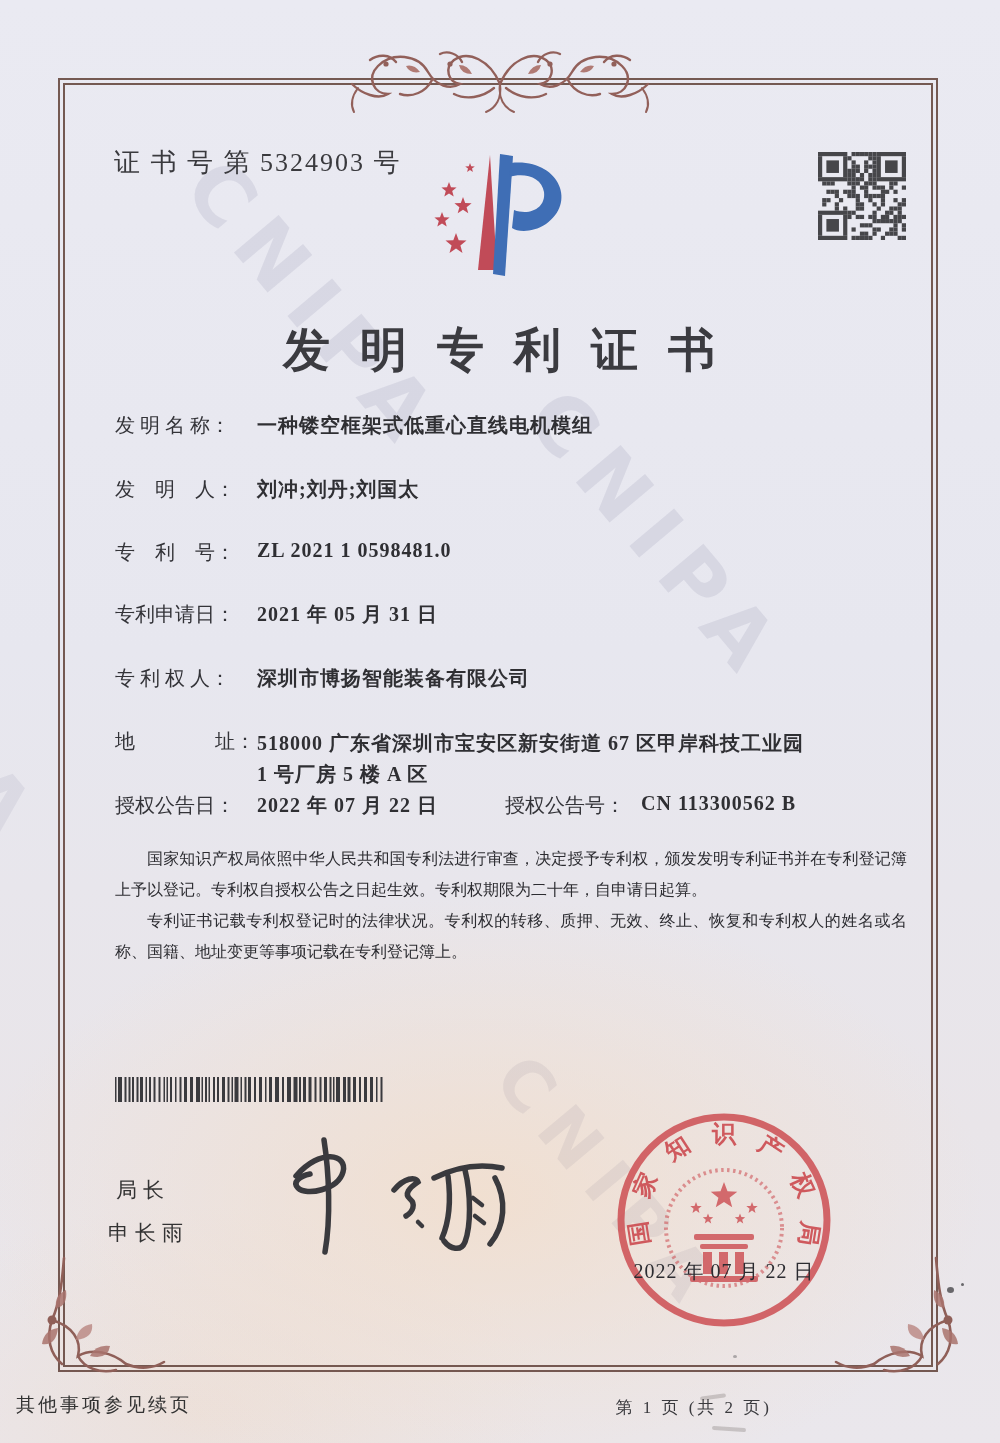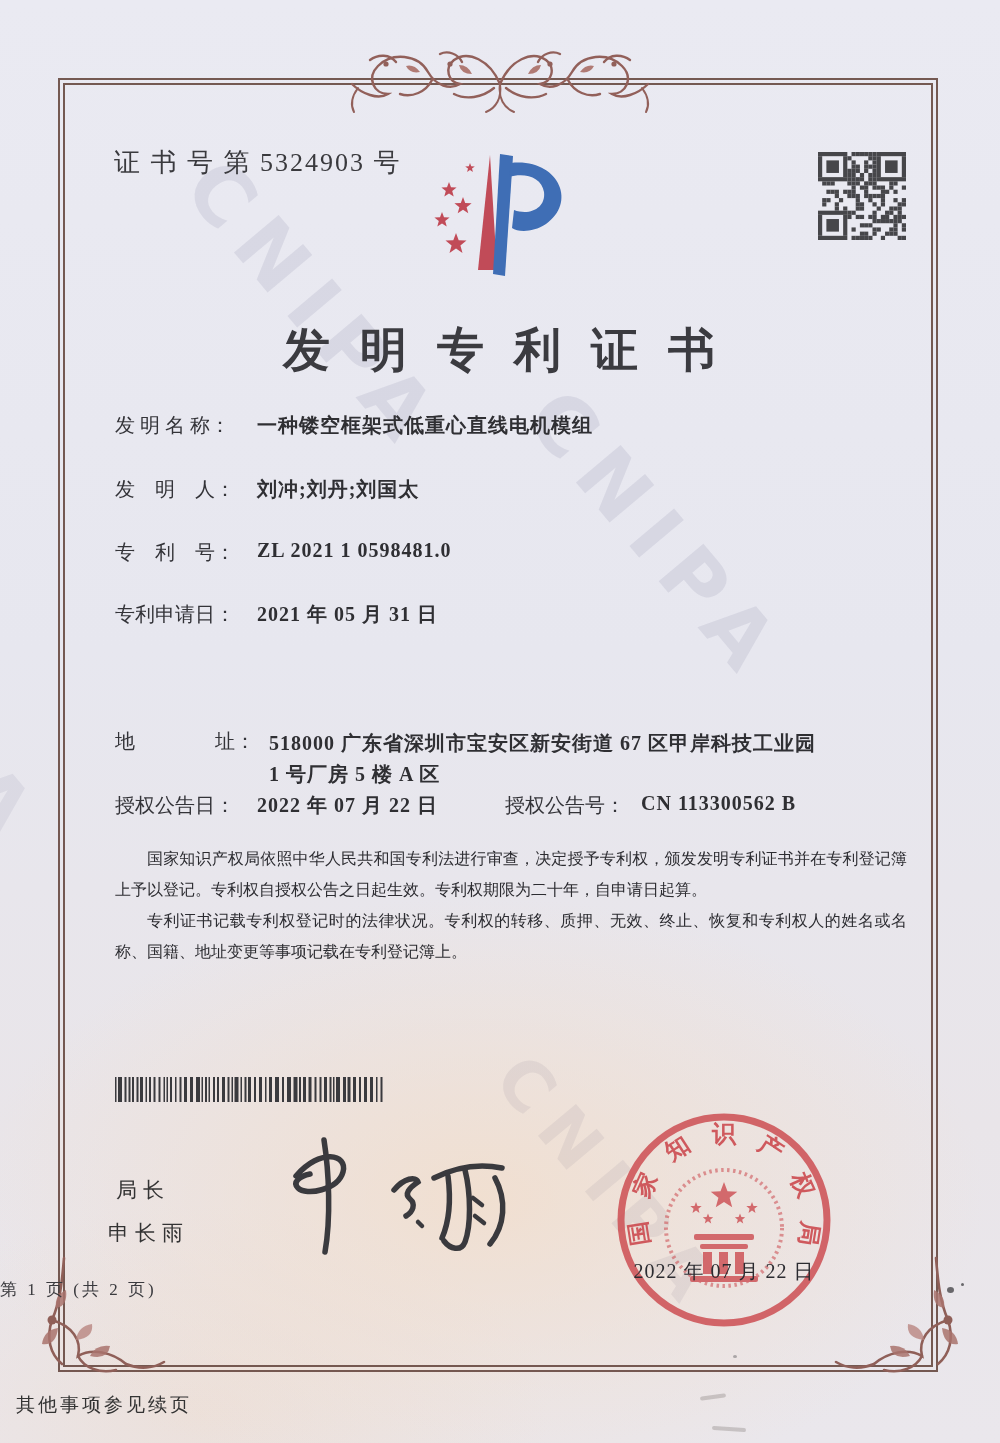--- a/index.html
+++ b/index.html
@@ -25,28 +25,28 @@
     transform-origin:left top; transform:rotate(50deg); white-space:nowrap; pointer-events:none;
   }
   #cert-no { left:114px; top:145px; font-size:26px; letter-spacing:2px; color:#3a3a3e; }
   #title {
     left:58px; top:287px; width:884px; text-align:center; font-size:47px; font-weight:600;
     color:#3b3b40; letter-spacing:30px; padding-left:28px;margin-top:32px;
   }
   .field-row { position:absolute; left:115px; font-size:20px; color:#2f2f33; }
   .flabel { display:inline-block; width:142px; vertical-align:top; color:#333338; }
   .fvalue { display:inline-block; vertical-align:top; letter-spacing:1px;font-weight:bold; }
-  .fvalue.wrap { width:548px; line-height:31px;margin-left:12px; }
+  .fvalue.wrap { width:548px; line-height:31px; }
   #row-grant .pair2 { position:absolute; left:390px; top:0; width:420px; }
   #body-text { left:115px; top:843px; width:792px; font-size:16px; line-height:31px;
     text-align:justify; color:#2c2c31; }
   #body-text p { text-indent:2em; }
   #officer-title { left:116px; top:1176px; font-size:21px; letter-spacing:6px; color:#333; }
   #officer-name  { left:108px; top:1219px; font-size:21px; letter-spacing:6px; color:#333; }
-  #page-indicator { left:0; top:1278px; width:772px; text-align:left; font-size:17px;
+  #page-indicator { left:0; top:1396px; width:772px; text-align:right; font-size:17px;
     letter-spacing:3px; color:#3a3a3e; }
   #continuation { left:16px; top:1392px; width:932px; text-align:left; font-size:19px;
     letter-spacing:3px; color:#333; }
   #seal-date { left:608px; top:1258px; width:232px; text-align:center; font-size:20px;
     letter-spacing:1px; color:#2b2b30; z-index:7; }
   .speck { position:absolute; background:rgba(35,35,38,.65); border-radius:50%; }
   .smudge { position:absolute; background:rgba(90,85,80,.25); border-radius:2px; }
 </style>
 </head>
 <body>
@@ -291,20 +291,23 @@
   </div>
   <div class="field-row" style="top:476px">
     <span class="flabel">发　明　人：</span><span class="fvalue">刘冲;刘丹;刘国太</span>
   </div>
   <div class="field-row" style="top:539px">
     <span class="flabel">专　利　号：</span><span class="fvalue">ZL 2021 1 0598481.0</span>
   </div>
   <div class="field-row" style="top:601px">
     <span class="flabel">专利申请日：</span><span class="fvalue">2021 年 05 月 31 日</span>
   </div>
+  <div class="field-row" style="top:665px">
+    <span class="flabel">专 利 权 人：</span><span class="fvalue">深圳市博扬智能装备有限公司</span>
+  </div>
   <div class="field-row" style="top:728px">
     <span class="flabel">地　　　　址：</span><span class="fvalue wrap">518000 广东省深圳市宝安区新安街道 67 区甲岸科技工业园 1 号厂房 5 楼 A 区</span>
   </div>
   <div class="field-row" id="row-grant" style="top:792px; width:810px;">
     <span class="flabel">授权公告日：</span><span class="fvalue">2022 年 07 月 22 日</span>
     <span class="pair2">
       <span class="flabel" style="width:136px">授权公告号：</span><span class="fvalue">CN 113300562 B</span>
     </span>
   </div>
 

